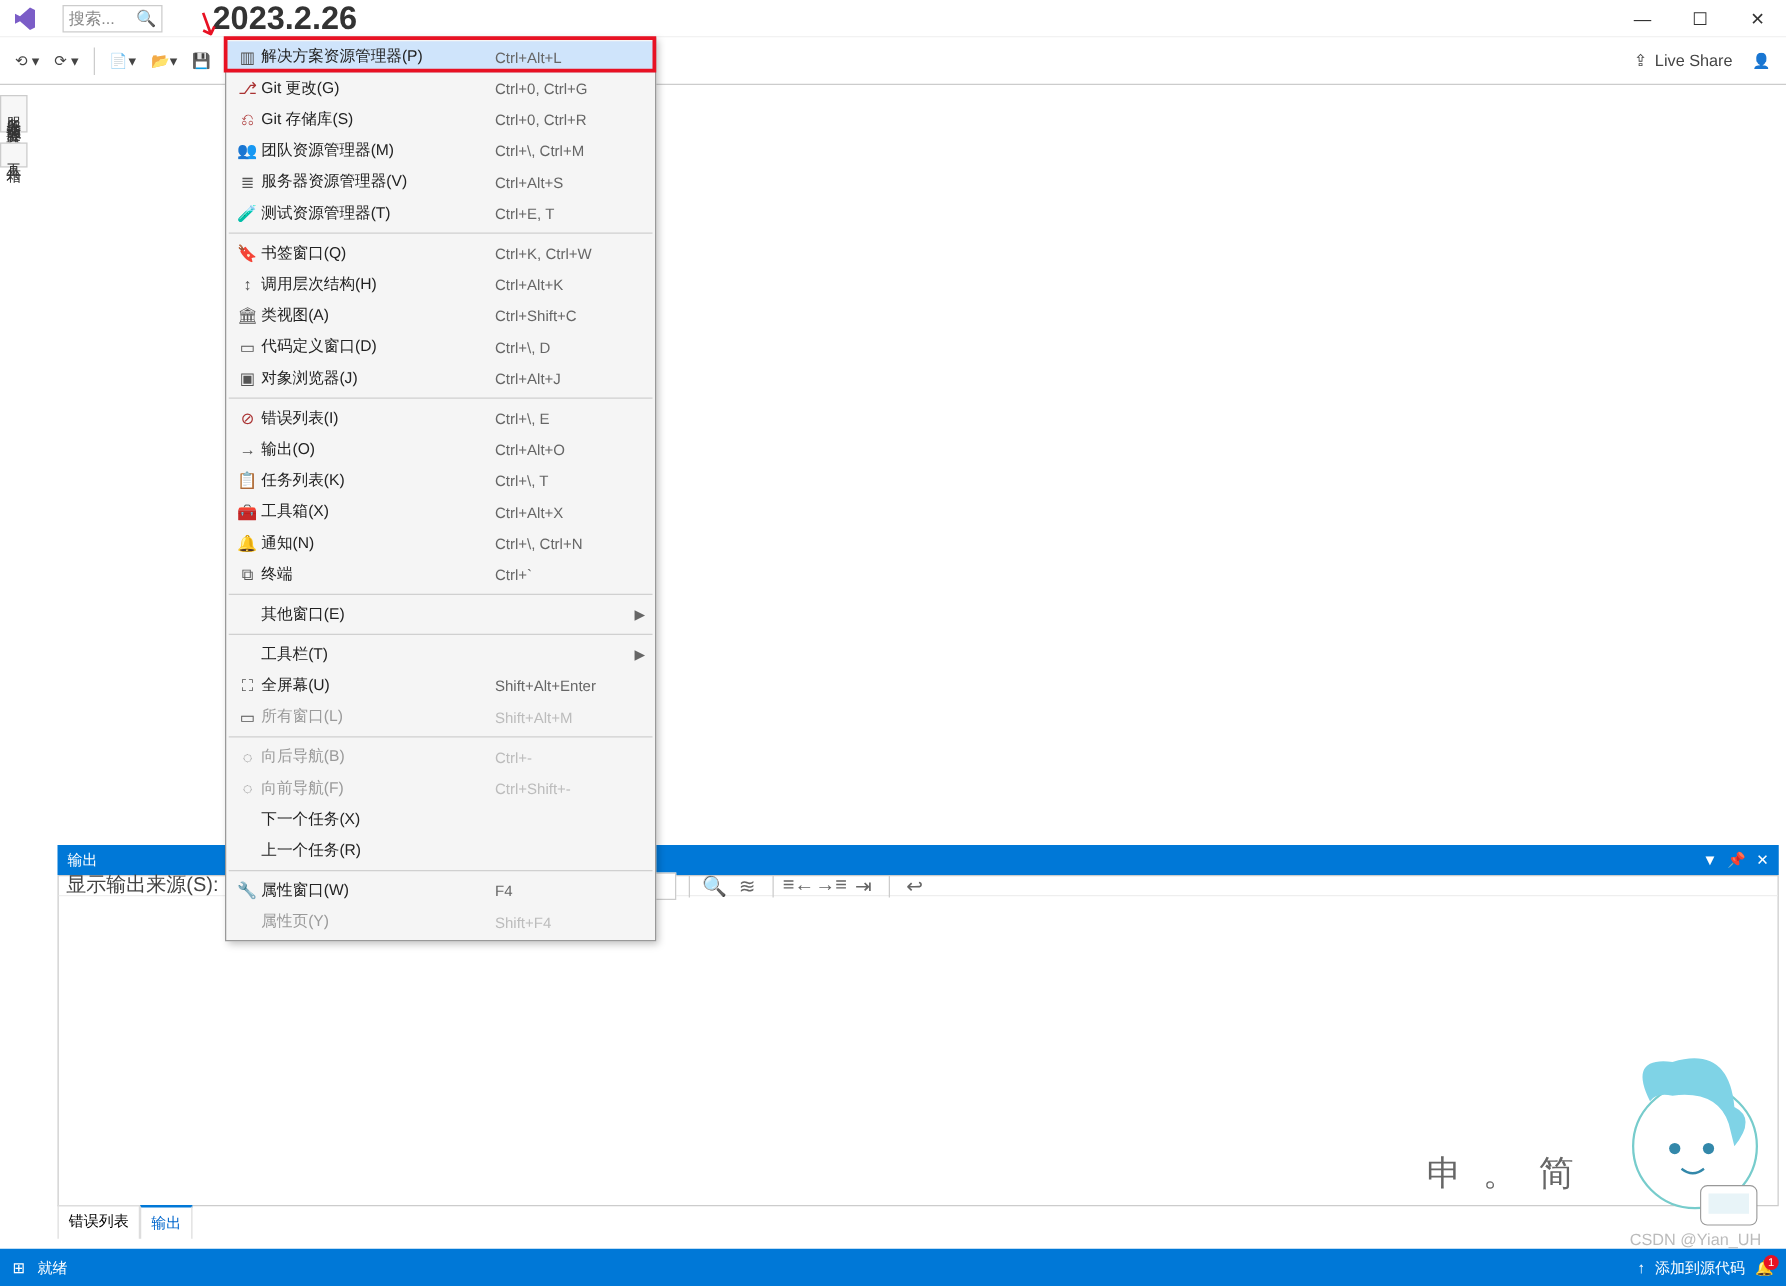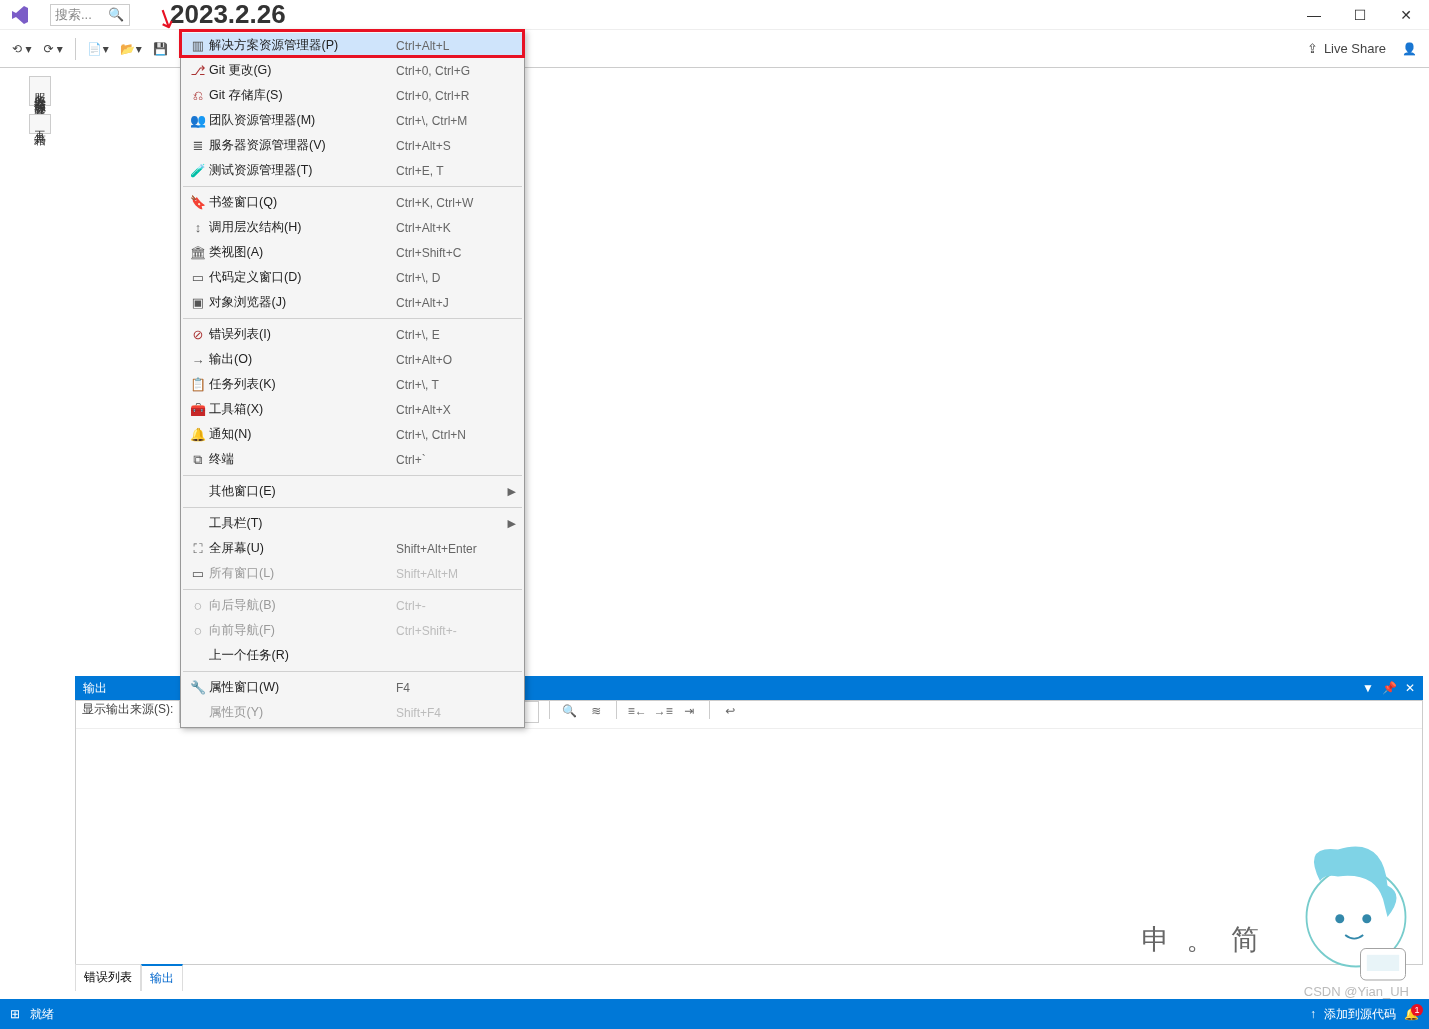--- a/index.html
+++ b/index.html
@@ -16,28 +16,28 @@
 .win-btn { width:46px; height:30px; display:flex; align-items:center; justify-content:center; color:#333; font-size:14px; }
 
 .toolbar { height:38px; display:flex; align-items:center; background:#fff; border-bottom:1px solid #ccc; padding:0 8px; gap:4px; }
 .t-btn { padding:3px 4px; color:#444; display:flex; align-items:center; font-size:12px; }
 .t-sep { width:1px; height:22px; background:#ccc; margin:0 4px; }
 .t-debug { color:#108310; display:flex; align-items:center; gap:4px; }
 .t-play { color:#0a0; font-size:14px; }
 .live-share { margin-left:auto; display:flex; align-items:center; gap:6px; color:#444; padding-right:8px;}
 .right-gutter-btn { position:absolute; right:4px; top:78px; width:20px; text-align:center; font-size:12px; writing-mode:vertical-rl; color:#333; }
 
-.body-area { position:absolute; top:68px; left:0; right:0; bottom:30px; background:#fff;margin-left:29px; }
+.body-area { position:absolute; top:68px; left:0; right:0; bottom:30px; background:#fff; }
 .left-tabs { position:absolute; left:0; top:0; width:22px; display:flex; flex-direction:column; gap:8px; padding-top:8px; }
 .left-tab { writing-mode:vertical-rl; text-orientation:upright; font-size:12px; color:#333; padding:6px 2px; border:1px solid #ccc; background:#f7f7f7; letter-spacing:2px; }
 
 .output-header { position:absolute; left:46px; right:6px; top:608px; height:24px; background:#0078d7; color:#fff; display:flex; align-items:center; padding:0 8px; font-size:12px; }
 .output-header .ctrls { margin-left:auto; display:flex; gap:8px; align-items:center; font-size:12px;}
 .output-body { position:absolute; left:46px; right:6px; top:632px; bottom:34px; border:1px solid #ccc; }
-.output-toolbar { height:28px; display:flex; padding:0 6px; gap:6px; border-bottom:1px solid #eee; font-size:12px; color:#444; }
+.output-toolbar { height:16px; display:flex; align-items:center; padding:0 6px; gap:6px; border-bottom:1px solid #eee; font-size:16px; color:#444; }
 .out-drop { width:360px; height:22px; border:1px solid #ccc; background:#fff; }
 .ot-sep { width:1px; height:18px; background:#ccc; margin:0 4px; }
 .ot-ico { width:20px; height:20px; display:flex; align-items:center; justify-content:center; color:#666; }
 
 .tabs-footer { position:absolute; left:46px; bottom:8px; display:flex; font-size:12px; }
 .tab-f { padding:4px 8px; border:1px solid #ddd; border-bottom:none; }
 .tab-f.active { color:#0066cc; border-top:2px solid #0078d7; }
 
 .statusbar { position:absolute; left:0; right:0; bottom:0; height:30px; background:#0078d7; color:#fff; display:flex; align-items:center; padding:0 10px; font-size:12px; }
 .statusbar .right { margin-left:auto; display:flex; align-items:center; gap:8px; }
@@ -265,20 +265,25 @@
       <span class="lbl">向后导航(B)</span>
       <span class="sc">Ctrl+-</span>
     </div>
     <div class="dd-row disabled">
       <span class="ico">◌</span>
       <span class="lbl">向前导航(F)</span>
       <span class="sc">Ctrl+Shift+-</span>
     </div>
     <div class="dd-row">
       <span class="ico"></span>
+      <span class="lbl">下一个任务(X)</span>
+      <span class="sc"></span>
+    </div>
+    <div class="dd-row">
+      <span class="ico"></span>
       <span class="lbl">上一个任务(R)</span>
       <span class="sc"></span>
     </div>
     <div class="dd-sep"></div>
     <div class="dd-row">
       <span class="ico">🔧</span>
       <span class="lbl">属性窗口(W)</span>
       <span class="sc">F4</span>
     </div>
     <div class="dd-row disabled">

